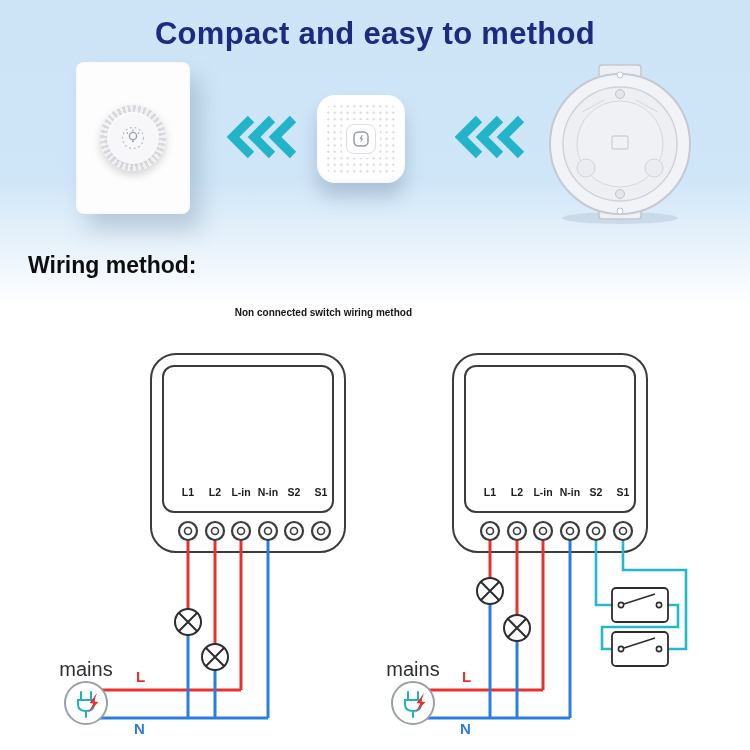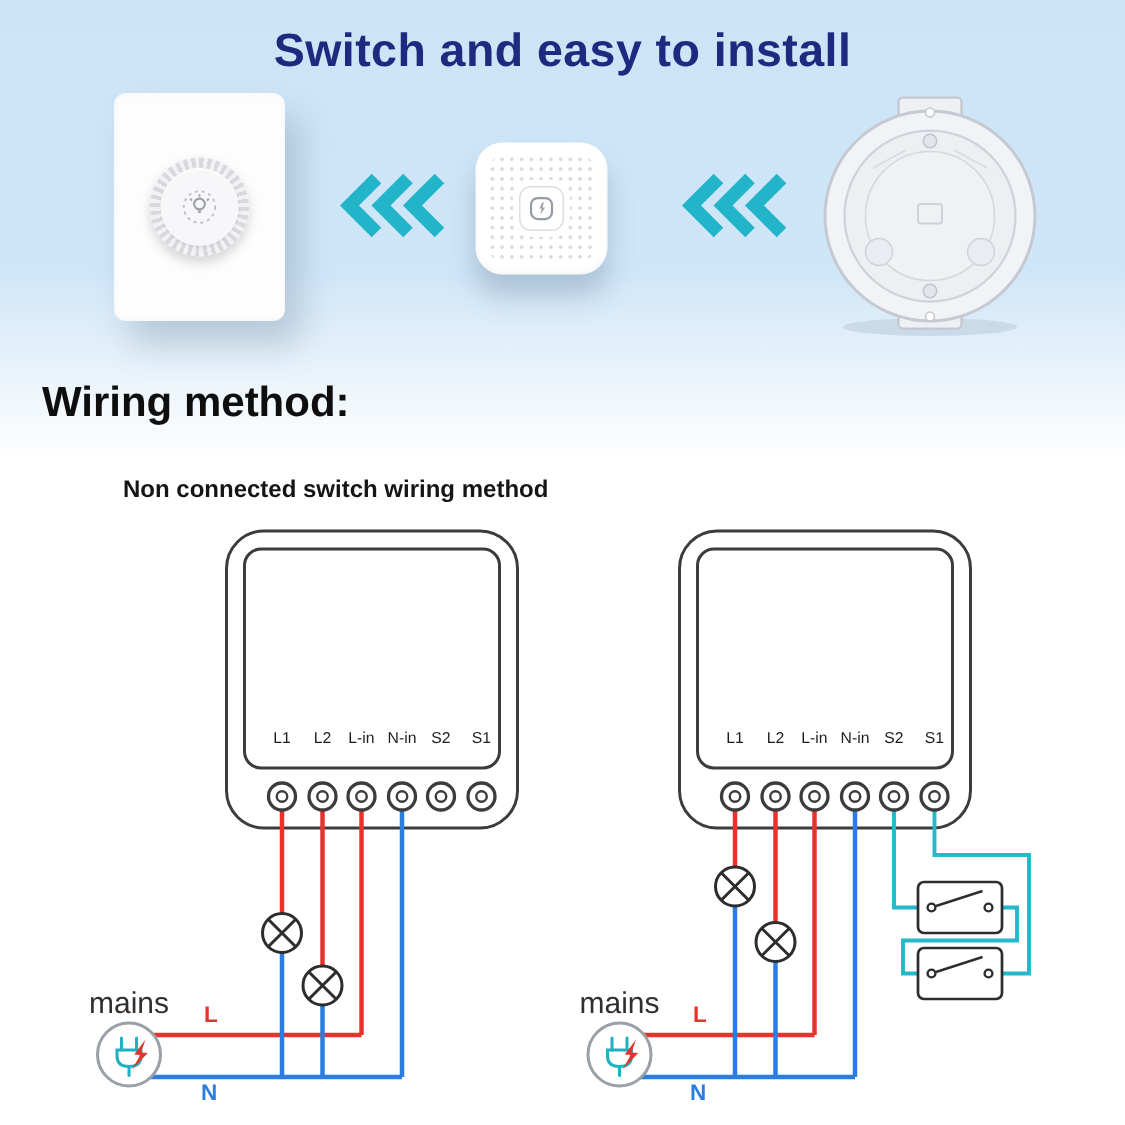--- a/index.html
+++ b/index.html
@@ -45,57 +45,57 @@
     width:30px; height:30px; background:#fff; border:1px solid #dcdee2; border-radius:8px;
     display:flex; align-items:center; justify-content:center; box-shadow:0 0 0 4px #fff;
   }
   .chev { position:absolute; }
   .chev1 { left:224px; top:115px; }
   .chev2 { left:452px; top:115px; }
   .jbox { position:absolute; left:542px; top:62px; }
   
   .wiring-heading {
     position:absolute; left:28px; top:252px;
-    font-size:28px; font-weight:800; color:#0e0e0e;
+    font-size:23px; font-weight:800; color:#0e0e0e;
   }
   .diag-title {
-    position:absolute; top:318px; font-size:16px; font-weight:bold;
-    color:#151515; text-align:left;
+    position:absolute; top:307px; font-size:10px; font-weight:bold;
+    color:#151515; text-align:right;
   }
   .diag-title.left  { left:82px;  width:330px; }
   .diag-title.right { left:420px; width:270px; }
   .module {
     position:absolute; top:353px; width:196px; height:200px;
     border:2.5px solid #3c3c3c; border-radius:26px; background:#fff;
   }
   .module.left  { left:150px; }
   .module.right { left:452px; }
   .module-inner {
     position:absolute; left:10px; right:10px; top:10px; height:148px;
     border:2.5px solid #3c3c3c; border-radius:12px;
   }
   .tlabel {
     position:absolute; top:486px; width:40px; text-align:center;
-    font-size:10.5px; font-weight:normal; color:#1d1d1d;
+    font-size:10.5px; font-weight:bold; color:#1d1d1d;
   }
   .mains-label {
     position:absolute; top:658px; width:80px; text-align:center;
     font-size:20px; color:#2f2f2f;
   }
   .wlabel { position:absolute; font-size:15px; font-weight:bold; }
   .lab-red  { color:#e8322c; }
   .lab-blue { color:#2a7de1; }
   .wires { position:absolute; left:0; top:0; width:750px; height:750px; }
 </style>
 </head>
 <body>
 
 <div class="page">
 
-  <h1 class="title">Switch and easy to install</h1>
+  <h1 class="title">Compact and easy to method</h1>
 
   <div class="dimmer">
     <div class="knob">
       <div class="knob-face">
         <svg width="26" height="26" viewBox="0 0 26 26">
           <circle cx="13" cy="13" r="10.5" fill="none" stroke="#b9bec6" stroke-width="1.2" stroke-dasharray="2 2.6"></circle>
           <circle cx="13" cy="11" r="3.6" fill="none" stroke="#9aa0a8" stroke-width="1.4"></circle>
           <path d="M11.6 14.6 h2.8 M12 16.4 h2" stroke="#9aa0a8" stroke-width="1.3" fill="none"></path>
           <path d="M13 4.5 V6.2 M6.8 7.5 l1.2 1.2 M19.2 7.5 l-1.2 1.2" stroke="#9aa0a8" stroke-width="1.2" fill="none"></path>
         </svg>

